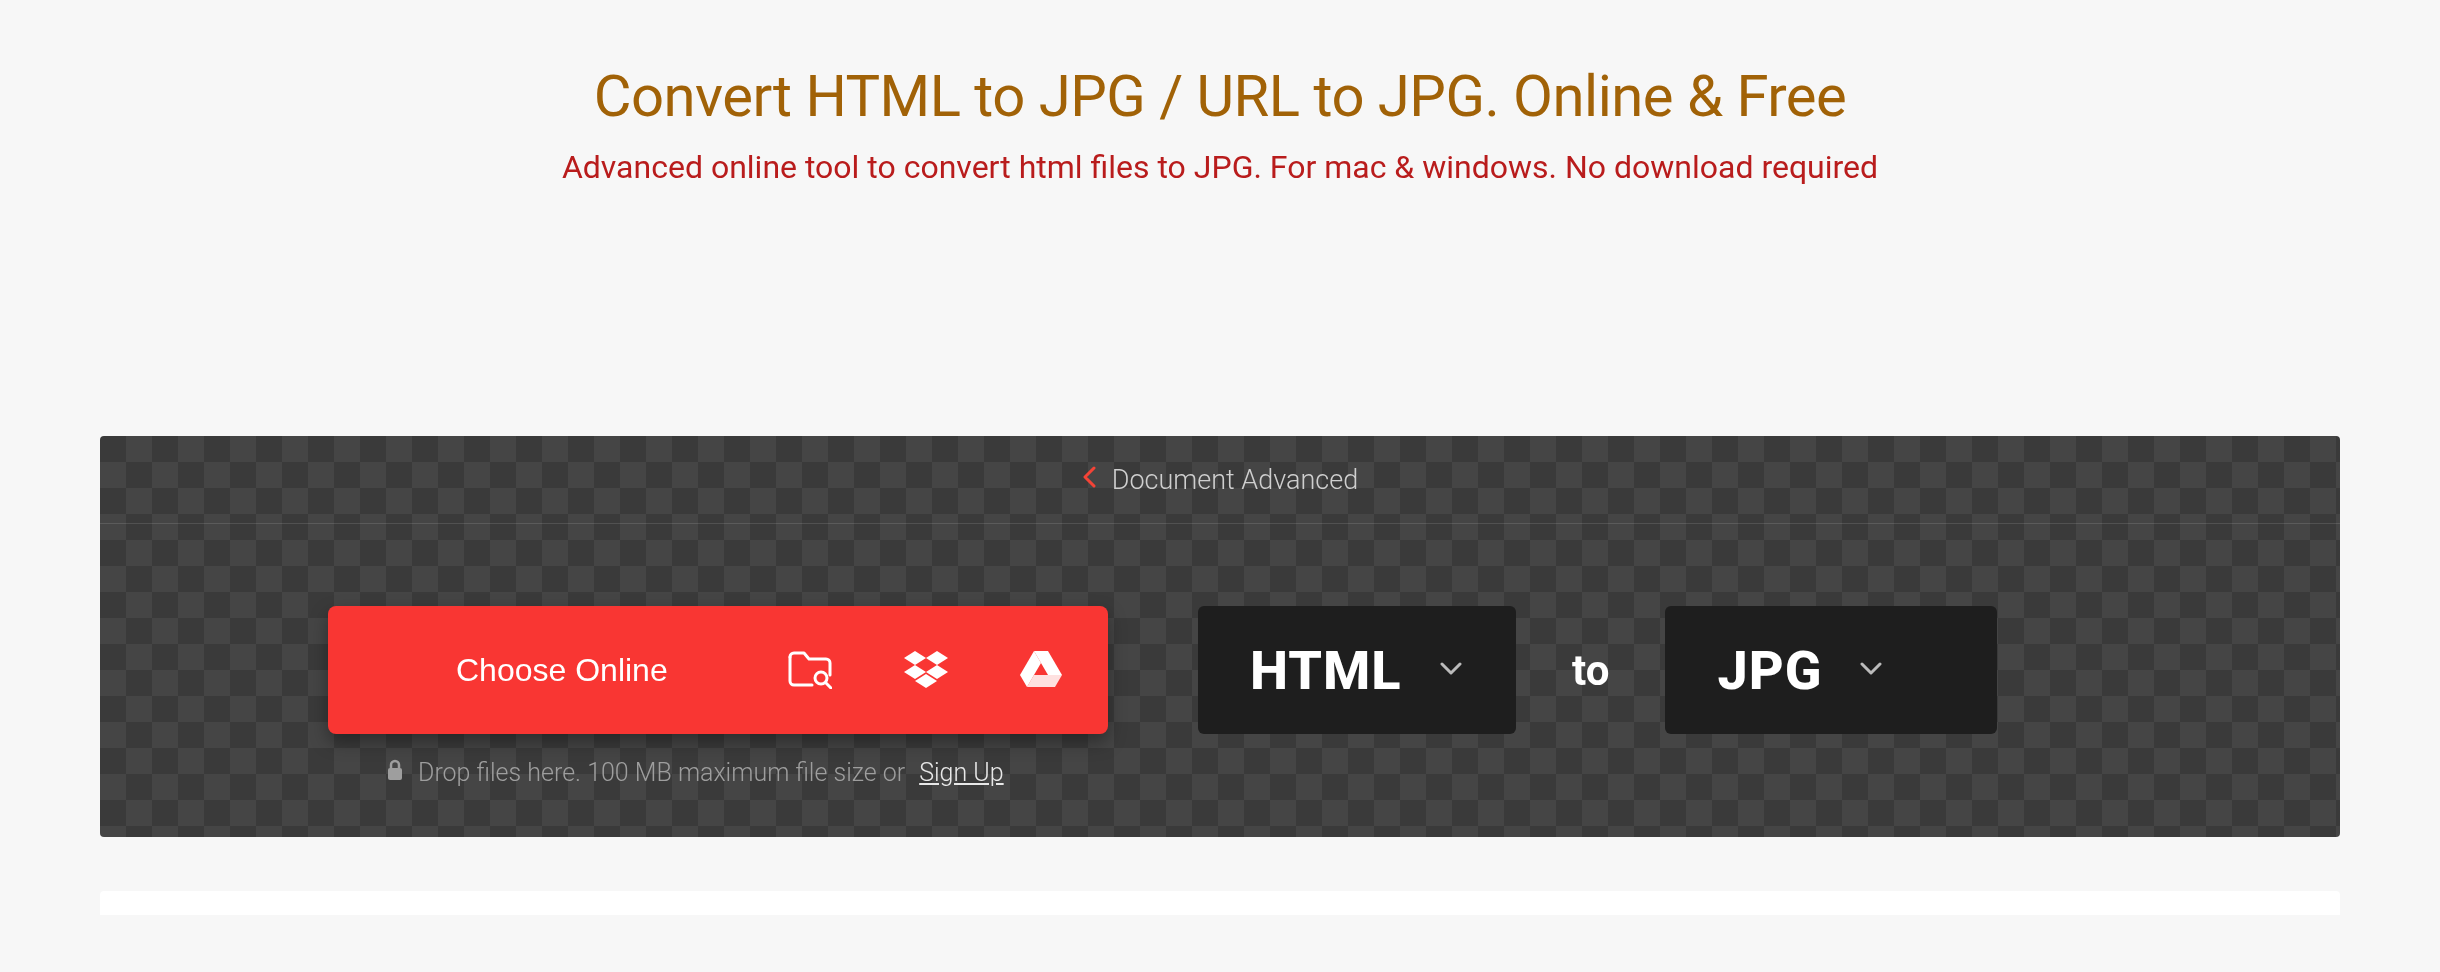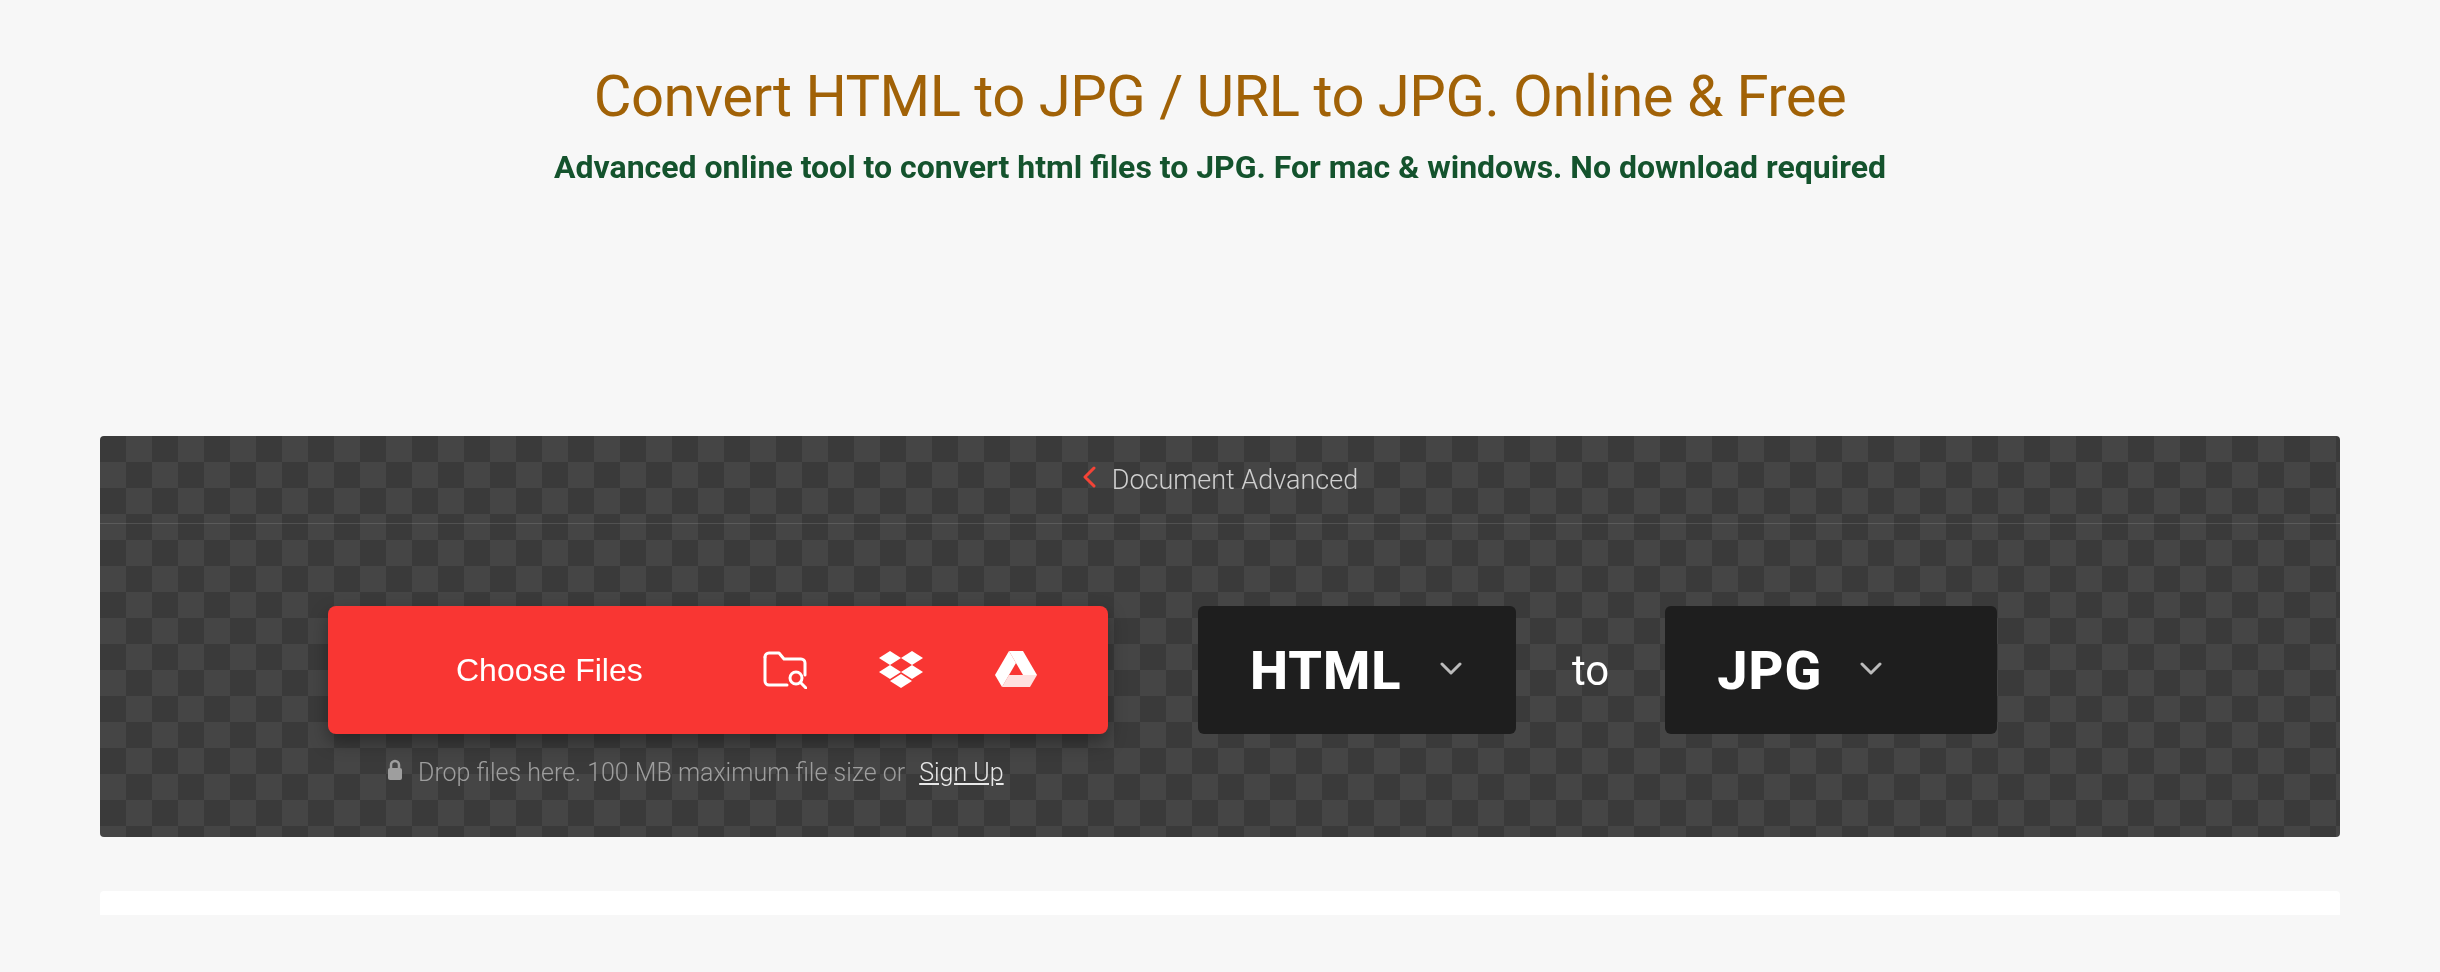--- a/index.html
+++ b/index.html
@@ -21,22 +21,22 @@
   padding-top: 62px;
 }
 .main-title {
   font-size: 58px;
   font-weight: 400;
   color: #a16207;
   letter-spacing: -0.5px;
 }
 .subtitle {
   font-size: 32px;
-  font-weight: 700;
-  color: #14532d;
+  font-weight: 400;
+  color: #b91c1c;
   margin-top: 18px;
   text-align: right;
 }
 .converter-panel {
   width: 2240px;
   margin-top: 250px;
   background-color: #3a3a3a;
   background-image:
     linear-gradient(45deg, #454545 25%, transparent 25%),
     linear-gradient(-45deg, #454545 25%, transparent 25%),
@@ -138,21 +138,21 @@
   font-size: 54px;
   font-weight: 800;
   letter-spacing: 1px;
 }
 .format-chevron {
   color: #aaa;
 }
 .to-label {
   color: #fff;
   font-size: 42px;
-  font-weight: 400;
+  font-weight: 700;
   text-align: right;
 }
 .bottom-strip {
   width: 2240px;
   height: 24px;
   background: #ffffff;
   margin-top: 54px;
   border-radius: 4px 4px 0 0;
 }
 </style>
@@ -173,21 +173,21 @@
             <path d="M12 2L3 11L12 20" stroke="#f44336" stroke-width="3" stroke-linecap="round" stroke-linejoin="round"></path>
           </svg>
       </span>
       <span class="breadcrumb-text">Document Advanced</span>
     </div>
 
     <div class="controls-row">
 
       <div class="left-group">
         <button class="choose-files-btn">
-          <span class="choose-files-label">Choose Files</span>
+          <span class="choose-files-label">Choose Online</span>
           <span class="icon-group">
             <span class="icon-btn">
               <svg width="44" height="38" viewBox="0 0 44 38" fill="none">
                 <path d="M2 6C2 3.8 3.8 2 6 2H16L21 8H38C40.2 8 42 9.8 42 12V24" stroke="#fff" stroke-width="3" stroke-linecap="round" stroke-linejoin="round" fill="none"></path>
                 <path d="M2 6V30C2 32.2 3.8 34 6 34H24" stroke="#fff" stroke-width="3" stroke-linecap="round" stroke-linejoin="round" fill="none"></path>
                 <circle cx="33" cy="27" r="6" stroke="#fff" stroke-width="3" fill="none"></circle>
                 <line x1="38" y1="32" x2="43" y2="37" stroke="#fff" stroke-width="3" stroke-linecap="round"></line>
               </svg>
             </span>
             <span class="icon-btn">

